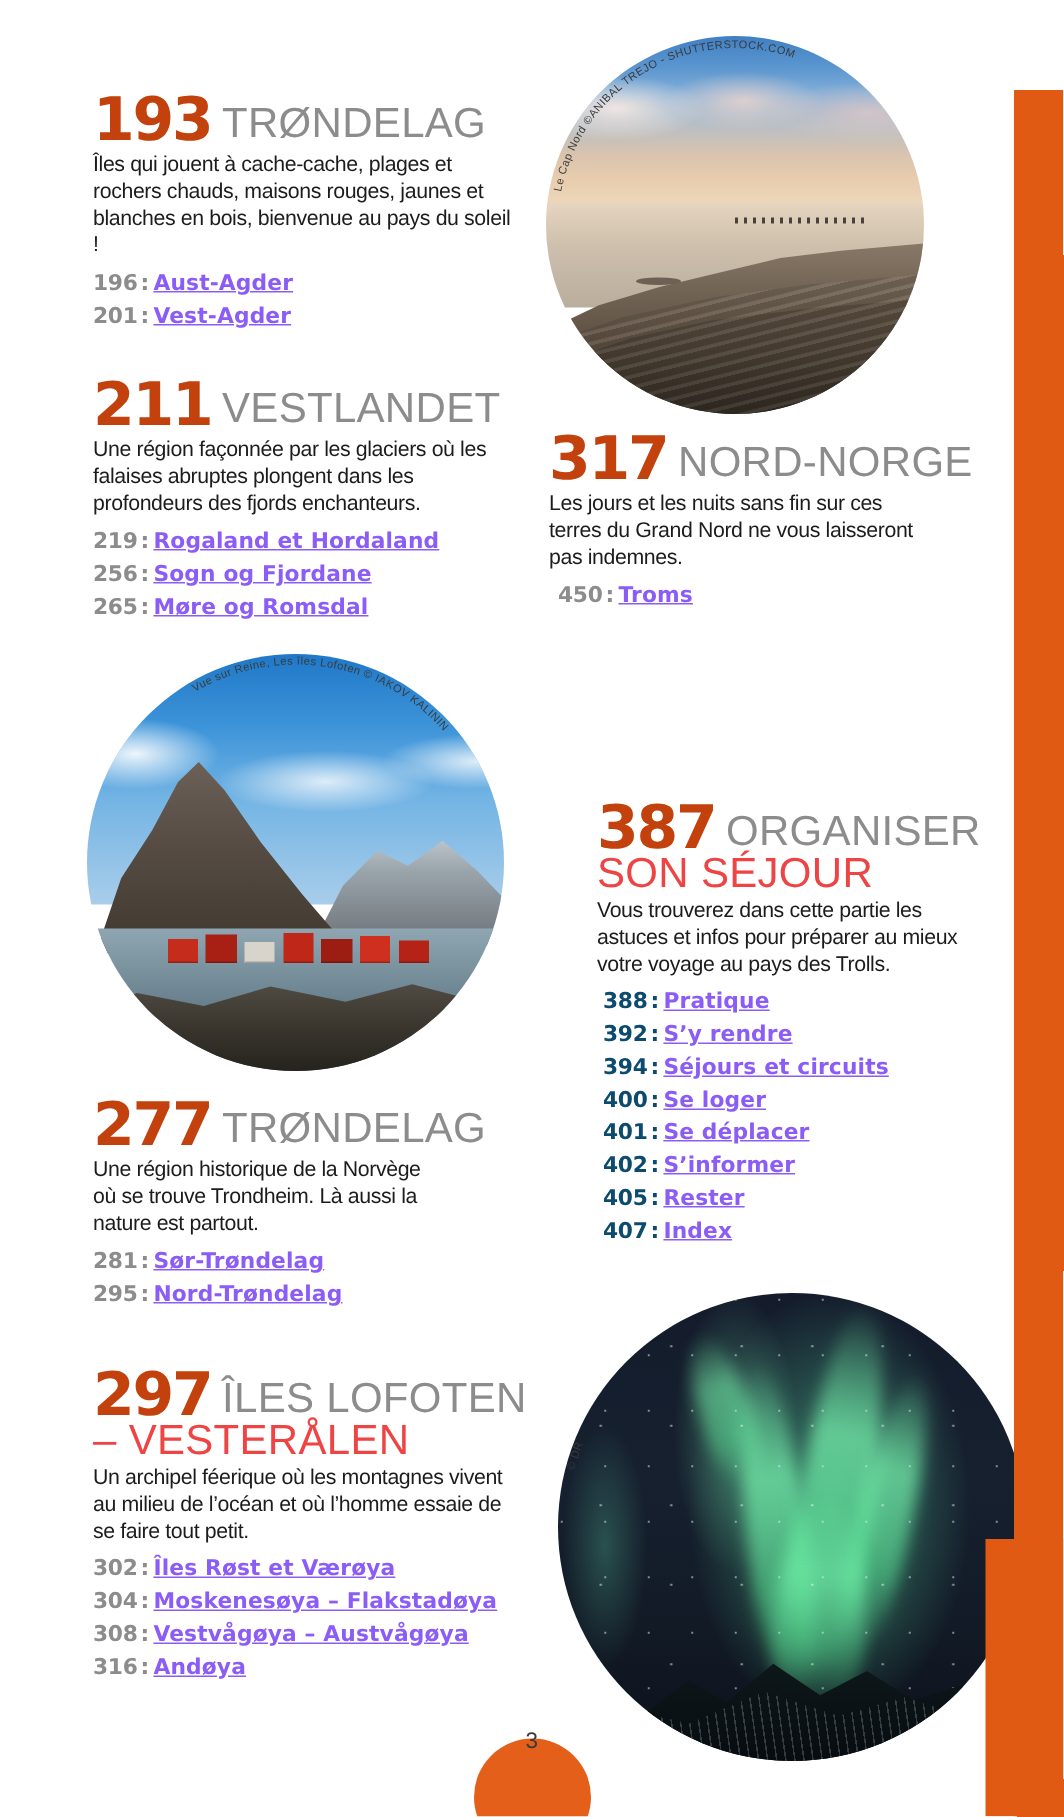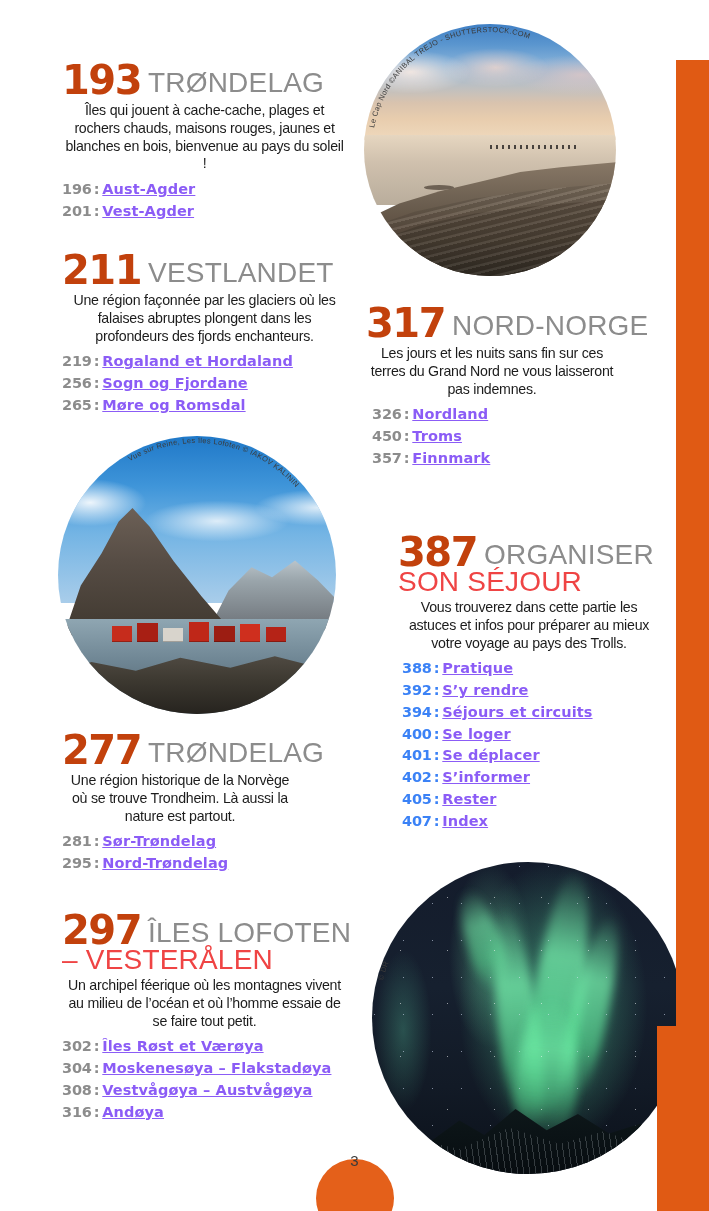--- a/index.html
+++ b/index.html
@@ -85,41 +85,40 @@
   }
 
   .sec-desc {
     font-family: "Liberation Sans", sans-serif;
     font-size: 14.2px;
     line-height: 1.26;
     color: #1c1c1c;
     letter-spacing: -0.25px;
     margin-bottom: 6px;
     max-width: 285px;
-    text-align: center;
   }
 
   .toc-list { list-style: none; }
   .toc-row {
     font-family: "DejaVu Sans", sans-serif;
     font-weight: 700;
     font-size: 14.5px;
     line-height: 1.5;
     white-space: nowrap;
     letter-spacing: -0.2px;
   }
   .toc-page  { color: #8c8c8c; font-weight: 700; }
   .toc-sep   { color: #8c8c8c; padding: 0 3px 0 2px; }
   .toc-label { color: #8b5cf6; font-weight: 700; letter-spacing: 0.1px; text-decoration: underline; }
   .toc-cont  { color: #e05a14; font-weight: 700; display: block;
                font-family: "DejaVu Sans", sans-serif; font-size: 14.5px;
                letter-spacing: 0.1px; }
   
   .orange-pages .toc-page,
-  .orange-pages .toc-sep { color: #3b82f6; }
+  .orange-pages .toc-sep { color: #0c4a6e; }
 
   
   .photo-wrap { position: absolute; }
   .photo {
     position: absolute;
     border-radius: 50%;
     overflow: hidden;
   }
   .credit-ring {
     position: absolute;
@@ -440,34 +439,28 @@
         <li class="toc-row">
           <span class="toc-page">316</span><span class="toc-sep">:</span><span class="toc-label">Andøya</span>
         </li>
       </ul>
     </div>
 
   </div>
 
   <div class="col col-right">
 
-    <div class="section" style="top:305px;">
+    <div class="section" style="top:288px;">
       <div class="sec-head">
         <span class="sec-num">317</span><span class="sec-title">NORD-NORGE</span>
       </div>
       <p class="sec-desc" style="max-width:252px;">Les jours et les nuits sans fin sur ces terres du Grand Nord ne vous laisseront pas indemnes.</p>
       <ul class="toc-list" style="margin-left:6px;">
         <li class="toc-row">
-          <span class="toc-page">326</span><span class="toc-sep">:</span><span class="toc-label">Nordland</span>
-        </li>
-        <li class="toc-row">
           <span class="toc-page">450</span><span class="toc-sep">:</span><span class="toc-label">Troms</span>
-        </li>
-        <li class="toc-row">
-          <span class="toc-page">357</span><span class="toc-sep">:</span><span class="toc-label">Finnmark</span>
         </li>
       </ul>
     </div>
 
     <div class="section orange-pages" style="top:534px;margin-left:32px;">
       <div class="sec-head">
         <span class="sec-num">387</span><span class="sec-title">ORGANISER</span>
         <span class="sec-title2">SON SÉJOUR</span>
       </div>
       <p class="sec-desc" style="max-width:262px;">Vous trouverez dans cette partie les astuces et infos pour préparer au mieux votre voyage au pays des Trolls.</p>

